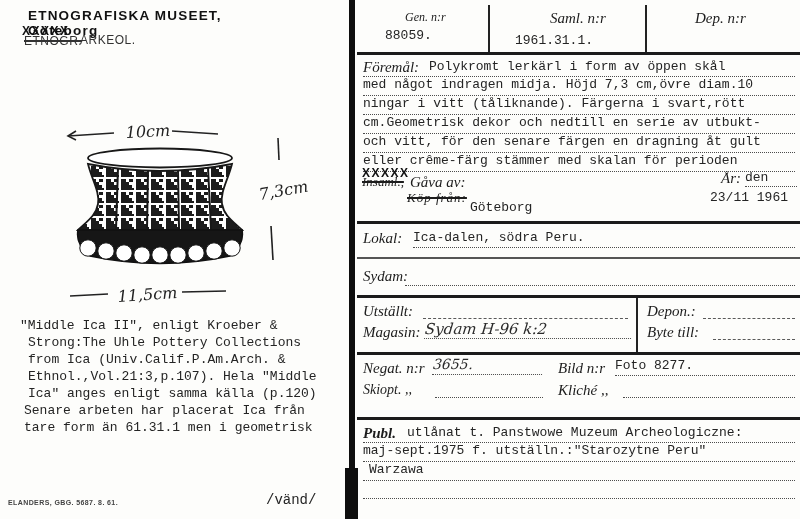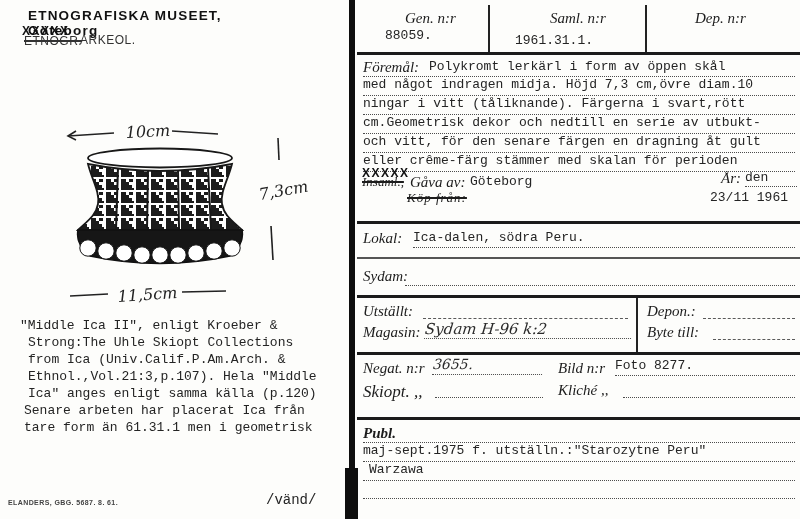--- a/index.html
+++ b/index.html
@@ -73,37 +73,37 @@
 
     <g>
       <line x1="40" y1="196" x2="78" y2="194" stroke="#222" stroke-width="1.6"></line>
       <text x="88" y="202" font-family="DejaVu Serif" font-style="italic" font-size="16" fill="#222" transform="rotate(-4 88 202)">11,5cm</text>
       <line x1="152" y1="192" x2="196" y2="191" stroke="#222" stroke-width="1.6"></line>
     </g>
   </svg>
 
   <div class="a" style="left:20px;top:318px;width:330px;">
     <div class="typed" style="height:17px;">"Middle Ica II", enligt Kroeber &amp;</div>
-    <div class="typed" style="height:17px;padding-left:8px;">Strong:The Uhle Skiopt Collections</div>
+    <div class="typed" style="height:17px;padding-left:8px;">Strong:The Uhle Pottery Collections</div>
     <div class="typed" style="height:17px;padding-left:8px;">from Ica (Univ.Calif.P.Am.Arch. &amp;</div>
     <div class="typed" style="height:17px;padding-left:8px;">Ethnol.,Vol.21:3,p.107). Hela "Middle</div>
     <div class="typed" style="height:17px;padding-left:8px;">Ica" anges enligt samma källa (p.120)</div>
     <div class="typed" style="height:17px;padding-left:4px;">Senare arbeten har placerat Ica från</div>
     <div class="typed" style="height:17px;padding-left:4px;">tare form än 61.31.1 men i geometrisk</div>
   </div>
   <div class="a typed" style="left:266px;top:492px;font-size:14px;">/vänd/</div>
   <div class="a" style="left:8px;top:499px;font-size:7px;font-weight:bold;color:#444;letter-spacing:.4px;">ELANDERS, GBG. 5687. 8. 61.</div>
 </div>
 
 <div class="divider" style="left:349px;top:0;width:6px;height:519px;"></div>
 <div class="divider" style="left:345px;top:468px;width:13px;height:51px;"></div>
 
 <div class="a" style="left:355px;top:0;width:445px;height:519px;">
 
-  <div class="a lbl" style="left:50px;top:10px;font-size:15px;">Gen. n:r</div>
+  <div class="a lbl" style="left:50px;top:10px;font-size:12px;">Gen. n:r</div>
   <div class="a typed" style="left:30px;top:28px;">88059.</div>
   <div class="a lbl" style="left:195px;top:10px;font-size:15px;">Saml. n:r</div>
   <div class="a typed" style="left:160px;top:33px;">1961.31.1.</div>
   <div class="a lbl" style="left:340px;top:10px;font-size:15px;">Dep. n:r</div>
   <div class="vline" style="left:133px;top:5px;width:1.5px;height:47px;"></div>
   <div class="vline" style="left:290px;top:5px;width:1.5px;height:47px;"></div>
   <div class="hline" style="left:2px;top:52px;width:443px;height:3px;"></div>
 
   <div class="a" style="left:8px;top:58px;width:432px;">
     <div style="position:relative;height:18px;" class="dotted">
@@ -113,21 +113,21 @@
     <div class="typed dotted" style="height:18px;">med något indragen midja. Höjd 7,3 cm,övre diam.10</div>
     <div class="typed dotted" style="height:18px;">ningar i vitt (tåliknande). Färgerna i svart,rött</div>
     <div class="typed dotted" style="height:18px;">cm.Geometrisk dekor och nedtill en serie av utbukt-</div>
     <div class="typed dotted" style="height:18px;">och vitt, för den senare färgen en dragning åt gult</div>
     <div class="typed dotted" style="height:18px;">eller crême-färg stämmer med skalan för perioden</div>
   </div>
 
   <div class="a overx" style="left:7px;top:166px;">XXXXX</div>
   <div class="a lbl struck" style="left:7px;top:174px;font-size:13px;">Insaml.,</div>
   <div class="a lbl" style="left:55px;top:174px;font-size:15px;">Gåva av:</div>
-  <div class="a typed" style="left:115px;top:174px;">Göteborg</div>
+  <div class="a typed" style="left:115px;top:200px;">Göteborg</div>
   <div class="a lbl struck" style="left:52px;top:190px;font-size:13px;letter-spacing:1px;">Köp från:</div>
   <div class="a lbl" style="left:366px;top:170px;font-size:15px;">År:</div>
   <div class="a typed dotted" style="left:390px;top:170px;width:52px;height:16px;">den</div>
   <div class="a typed" style="left:355px;top:190px;">23/11 1961</div>
   <div class="hline" style="left:2px;top:221px;width:443px;height:3px;"></div>
 
   <div class="a lbl" style="left:8px;top:230px;font-size:15px;">Lokal:</div>
   <div class="a typed dotted" style="left:58px;top:230px;width:382px;height:17px;">Ica-dalen, södra Peru.</div>
   <div class="thin" style="left:2px;top:257px;width:443px;height:1.5px;"></div>
 
@@ -143,27 +143,28 @@
   <div class="a lbl" style="left:292px;top:303px;font-size:15px;">Depon.:</div>
   <div class="a dashed" style="left:348px;top:303px;width:92px;height:15px;"></div>
   <div class="a lbl" style="left:292px;top:324px;font-size:15px;">Byte till:</div>
   <div class="a dashed" style="left:358px;top:324px;width:82px;height:15px;"></div>
   <div class="hline" style="left:2px;top:352px;width:443px;height:3px;"></div>
 
   <div class="a lbl" style="left:8px;top:360px;font-size:15px;">Negat. n:r</div>
   <div class="a hand dotted" style="left:78px;top:356px;width:110px;height:18px;font-size:14px;">3655.</div>
   <div class="a lbl" style="left:203px;top:360px;font-size:15px;">Bild n:r</div>
   <div class="a typed dotted" style="left:260px;top:358px;width:180px;height:17px;">Foto 8277.</div>
-  <div class="a lbl" style="left:8px;top:382px;font-size:17px;">Skiopt. ,,</div>
+  <div class="a lbl" style="left:8px;top:382px;font-size:14px;">Skiopt. ,,</div>
   <div class="a dotted" style="left:80px;top:382px;width:108px;height:15px;"></div>
   <div class="a lbl" style="left:203px;top:382px;font-size:15px;">Kliché ,,</div>
   <div class="a dotted" style="left:268px;top:382px;width:172px;height:15px;"></div>
   <div class="hline" style="left:2px;top:417px;width:443px;height:3px;"></div>
 
   <div class="a" style="left:8px;top:424px;width:432px;">
     <div style="position:relative;height:18px;" class="dotted">
       <span class="lbl" style="font-size:15px;font-weight:bold;">Publ.</span>
+      <span class="typed" style="position:absolute;left:44px;top:1px;">utlånat t. Panstwowe Muzeum Archeologiczne:</span>
     </div>
     <div class="typed dotted" style="height:18px;">maj-sept.1975 f. utställn.:"Starozytne Peru"</div>
     <div class="typed dotted" style="height:18px;padding-left:6px;">Warzawa</div>
     <div class="dotted" style="height:17px;"></div>
   </div>
 </div>
 
 </body></html>

